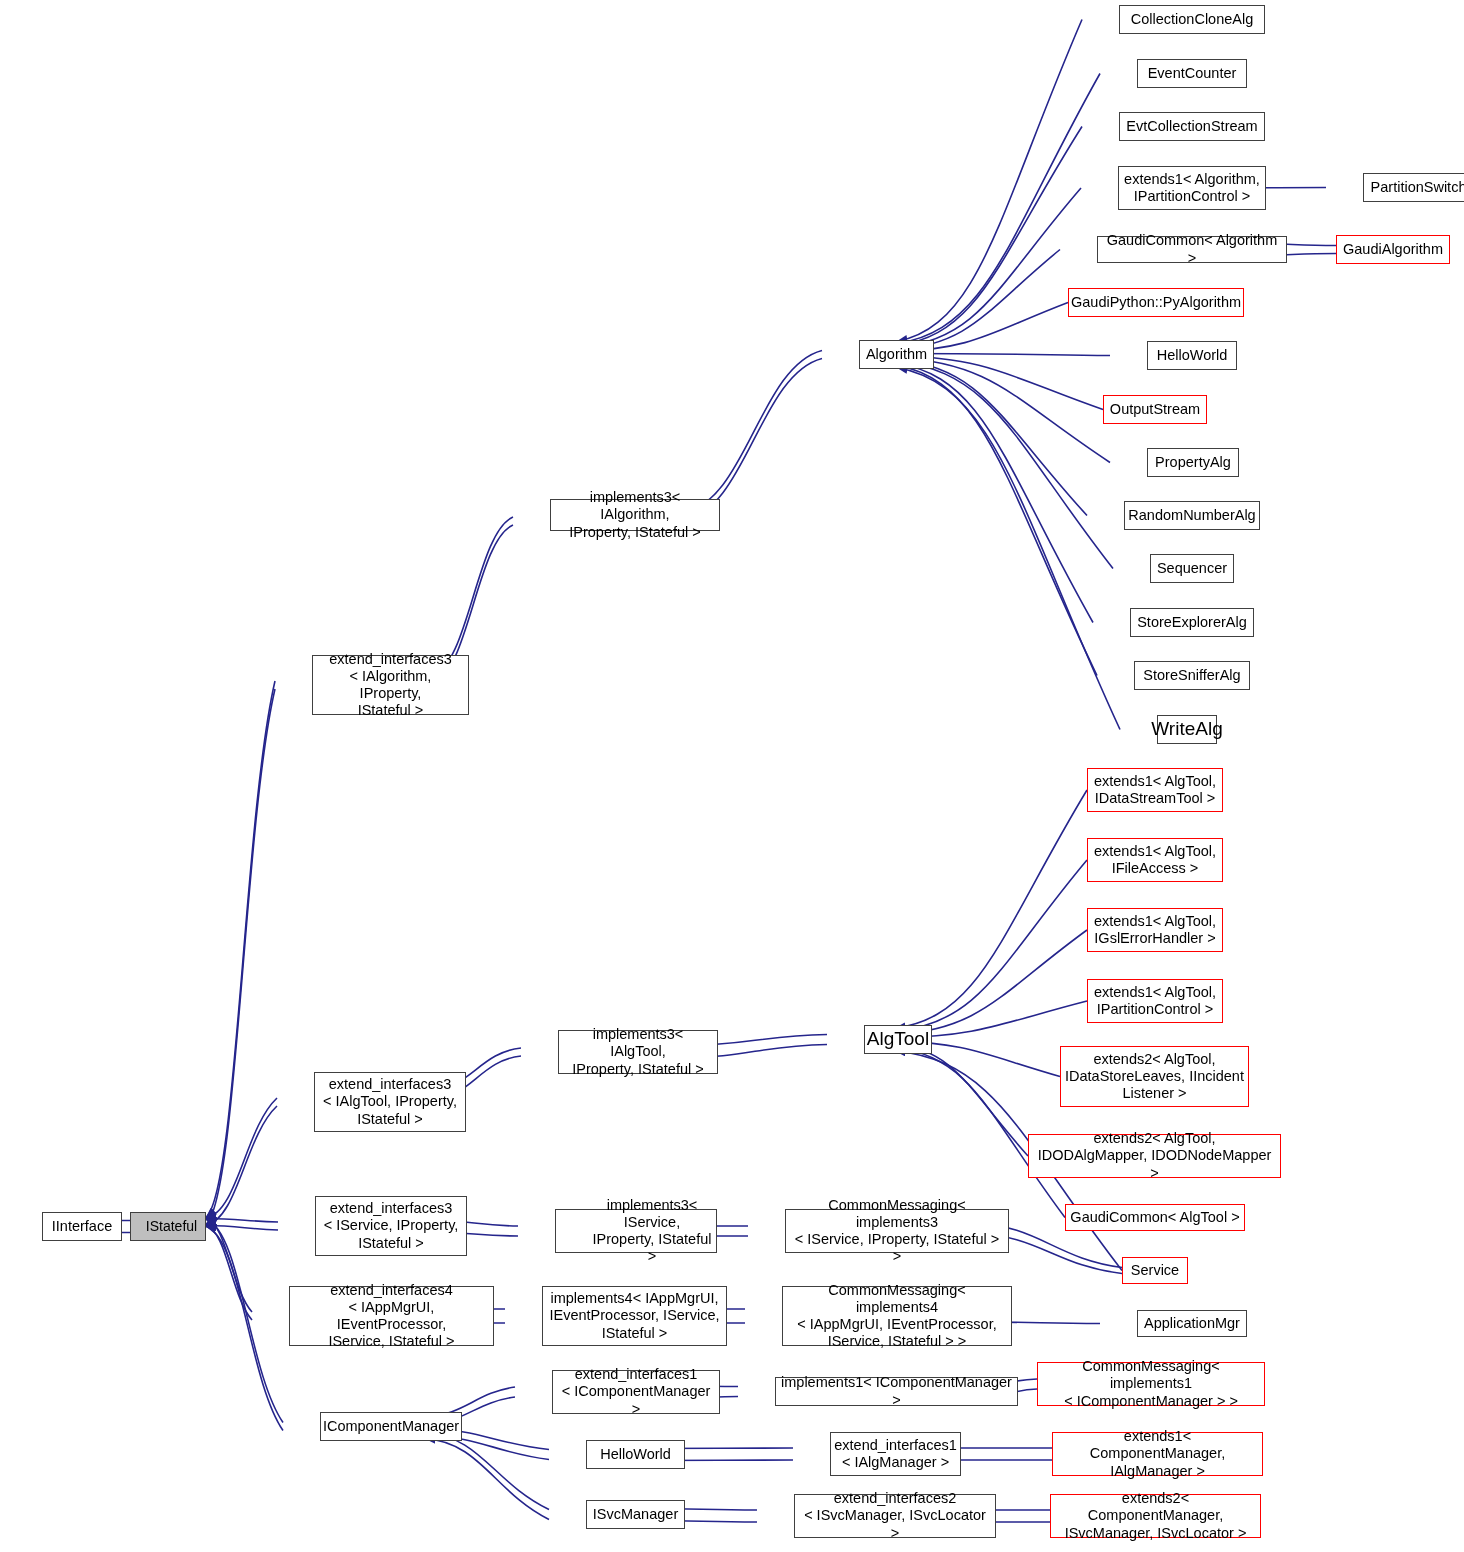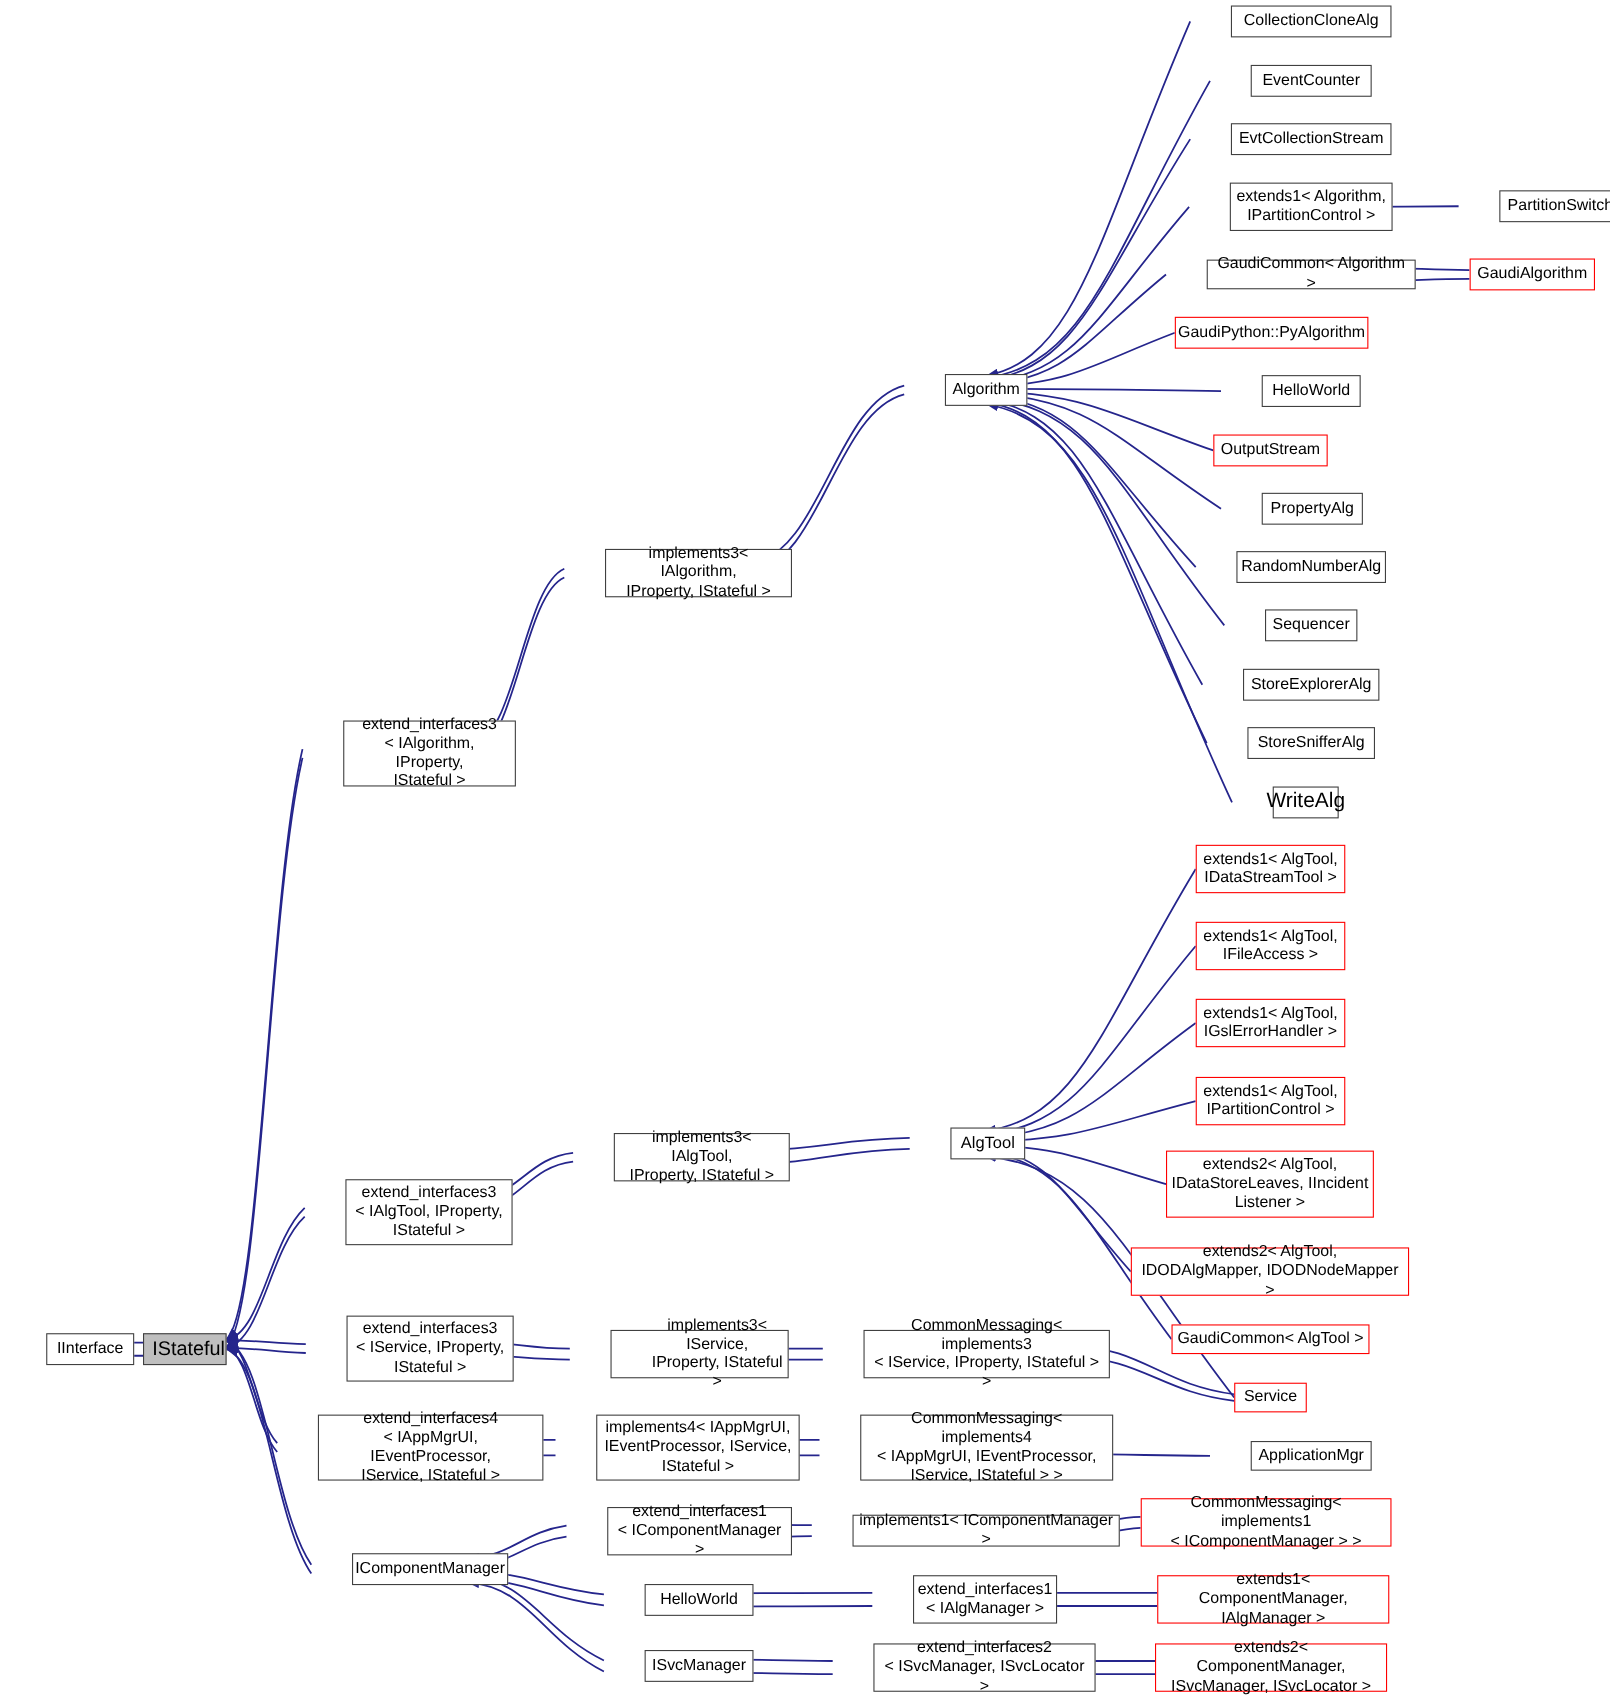--- a/index.html
+++ b/index.html
@@ -95,59 +95,59 @@
         <path d="M1052,1460 C994.4,1460 981.6,1460 924,1460"></path>
         <path d="M549,1509.5 C493.2,1482.55 480.8,1436.35 425,1432.5"></path>
         <path d="M549,1519.5 C493.2,1491.15 480.8,1442.55 425,1438.5"></path>
         <path d="M757,1510 C707.95,1509.94 697.05,1508.575 648,1508.5"></path>
         <path d="M757,1522 C707.95,1521.94 697.05,1520.575 648,1520.5"></path>
         <path d="M1050,1510 C1009.05,1510 999.95,1510 959,1510"></path>
         <path d="M1050,1522 C1009.05,1522 999.95,1522 959,1522"></path>
       </g>
   </svg>
 <div class="node black" style="left: 5px; top: 1212px; width: 80px; height: 29px; font-size: 14.5px;">IInterface</div>
-    <div class="node sel" style="left: 130px; top: 1212px; width: 76px; height: 29px; font-size: 18px; padding-left: 11px;">IStateful</div>
+    <div class="node sel" style="left: 130px; top: 1212px; width: 76px; height: 29px; font-size: 14px; padding-left: 11px;">IStateful</div>
     <div class="node black" style="left: 1082px; top: 5px; width: 146px; height: 29px;">CollectionCloneAlg</div>
     <div class="node black" style="left: 1100px; top: 59px; width: 110px; height: 29px; font-size: 14.5px;">EventCounter</div>
     <div class="node black" style="left: 1082px; top: 112px; width: 146px; height: 29px;">EvtCollectionStream</div>
     <div class="node black" style="left: 1081px; top: 166px; width: 148px; height: 44px;">extends1&lt; Algorithm,
 IPartitionControl &gt;</div>
     <div class="node black" style="left: 1060px; top: 236px; width: 190px; height: 27px;">GaudiCommon&lt; Algorithm &gt;</div>
     <div class="node red" style="left: 1068px; top: 288px; width: 176px; height: 29px;">GaudiPython::PyAlgorithm</div>
     <div class="node black" style="left: 1110px; top: 341px; width: 90px; height: 29px; font-size: 14.5px;">HelloWorld</div>
     <div class="node red" style="left: 1103px; top: 395px; width: 104px; height: 29px; font-size: 14.5px;">OutputStream</div>
     <div class="node black" style="left: 1110px; top: 448px; width: 92px; height: 29px; font-size: 14.5px;">PropertyAlg</div>
     <div class="node black" style="left: 1087px; top: 501px; width: 136px; height: 29px;">RandomNumberAlg</div>
     <div class="node black" style="left: 1113px; top: 554px; width: 84px; height: 29px; font-size: 14.5px;">Sequencer</div>
     <div class="node black" style="left: 1093px; top: 608px; width: 124px; height: 29px; font-size: 14.5px;">StoreExplorerAlg</div>
     <div class="node black" style="left: 1097px; top: 661px; width: 116px; height: 29px; font-size: 14.5px;">StoreSnifferAlg</div>
     <div class="node black" style="left: 1120px; top: 715px; width: 60px; height: 29px; font-size: 19px;">WriteAlg</div>
     <div class="node black" style="left: 1326px; top: 173px; width: 132px; height: 29px;">PartitionSwitchAlg</div>
     <div class="node red" style="left: 1336px; top: 235px; width: 114px; height: 29px; font-size: 14.5px;">GaudiAlgorithm</div>
     <div class="node black" style="left: 822px; top: 340px; width: 75px; height: 29px; font-size: 14.5px;">Algorithm</div>
-    <div class="node black" style="left: 513px; top: 499px; width: 170px; height: 44px;">implements3&lt; IAlgorithm,
+    <div class="node black" style="left: 513px; top: 499px; width: 170px; height: 32px;">implements3&lt; IAlgorithm,
 IProperty, IStateful &gt;</div>
     <div class="node black" style="left: 275px; top: 655px; width: 157px; height: 60px;">extend_interfaces3
 &lt; IAlgorithm, IProperty,
 IStateful &gt;</div>
     <div class="node red" style="left: 1087px; top: 768px; width: 136px; height: 44px;">extends1&lt; AlgTool,
 IDataStreamTool &gt;</div>
     <div class="node red" style="left: 1087px; top: 838px; width: 136px; height: 44px;">extends1&lt; AlgTool,
 IFileAccess &gt;</div>
     <div class="node red" style="left: 1087px; top: 908px; width: 136px; height: 44px;">extends1&lt; AlgTool,
 IGslErrorHandler &gt;</div>
     <div class="node red" style="left: 1087px; top: 979px; width: 136px; height: 44px;">extends1&lt; AlgTool,
 IPartitionControl &gt;</div>
     <div class="node red" style="left: 1060px; top: 1046px; width: 189px; height: 61px;">extends2&lt; AlgTool,
 IDataStoreLeaves, IIncident
 Listener &gt;</div>
     <div class="node red" style="left: 1028px; top: 1134px; width: 253px; height: 44px;">extends2&lt; AlgTool,
 IDODAlgMapper, IDODNodeMapper &gt;</div>
     <div class="node red" style="left: 1065px; top: 1204px; width: 180px; height: 27px;">GaudiCommon&lt; AlgTool &gt;</div>
-    <div class="node black" style="left: 827px; top: 1025px; width: 68px; height: 29px; font-size: 15px;">AlgTool</div>
+    <div class="node black" style="left: 827px; top: 1025px; width: 68px; height: 29px; font-size: 19px;">AlgTool</div>
     <div class="node black" style="left: 521px; top: 1030px; width: 160px; height: 44px;">implements3&lt; IAlgTool,
 IProperty, IStateful &gt;</div>
     <div class="node black" style="left: 277px; top: 1072px; width: 152px; height: 60px;">extend_interfaces3
 &lt; IAlgTool, IProperty,
 IStateful &gt;</div>
     <div class="node black" style="left: 278px; top: 1196px; width: 152px; height: 60px;">extend_interfaces3
 &lt; IService, IProperty,
 IStateful &gt;</div>
     <div class="node black" style="left: 518px; top: 1209px; width: 162px; height: 44px; padding-left: 36px;">implements3&lt; IService,
 IProperty, IStateful &gt;</div>

